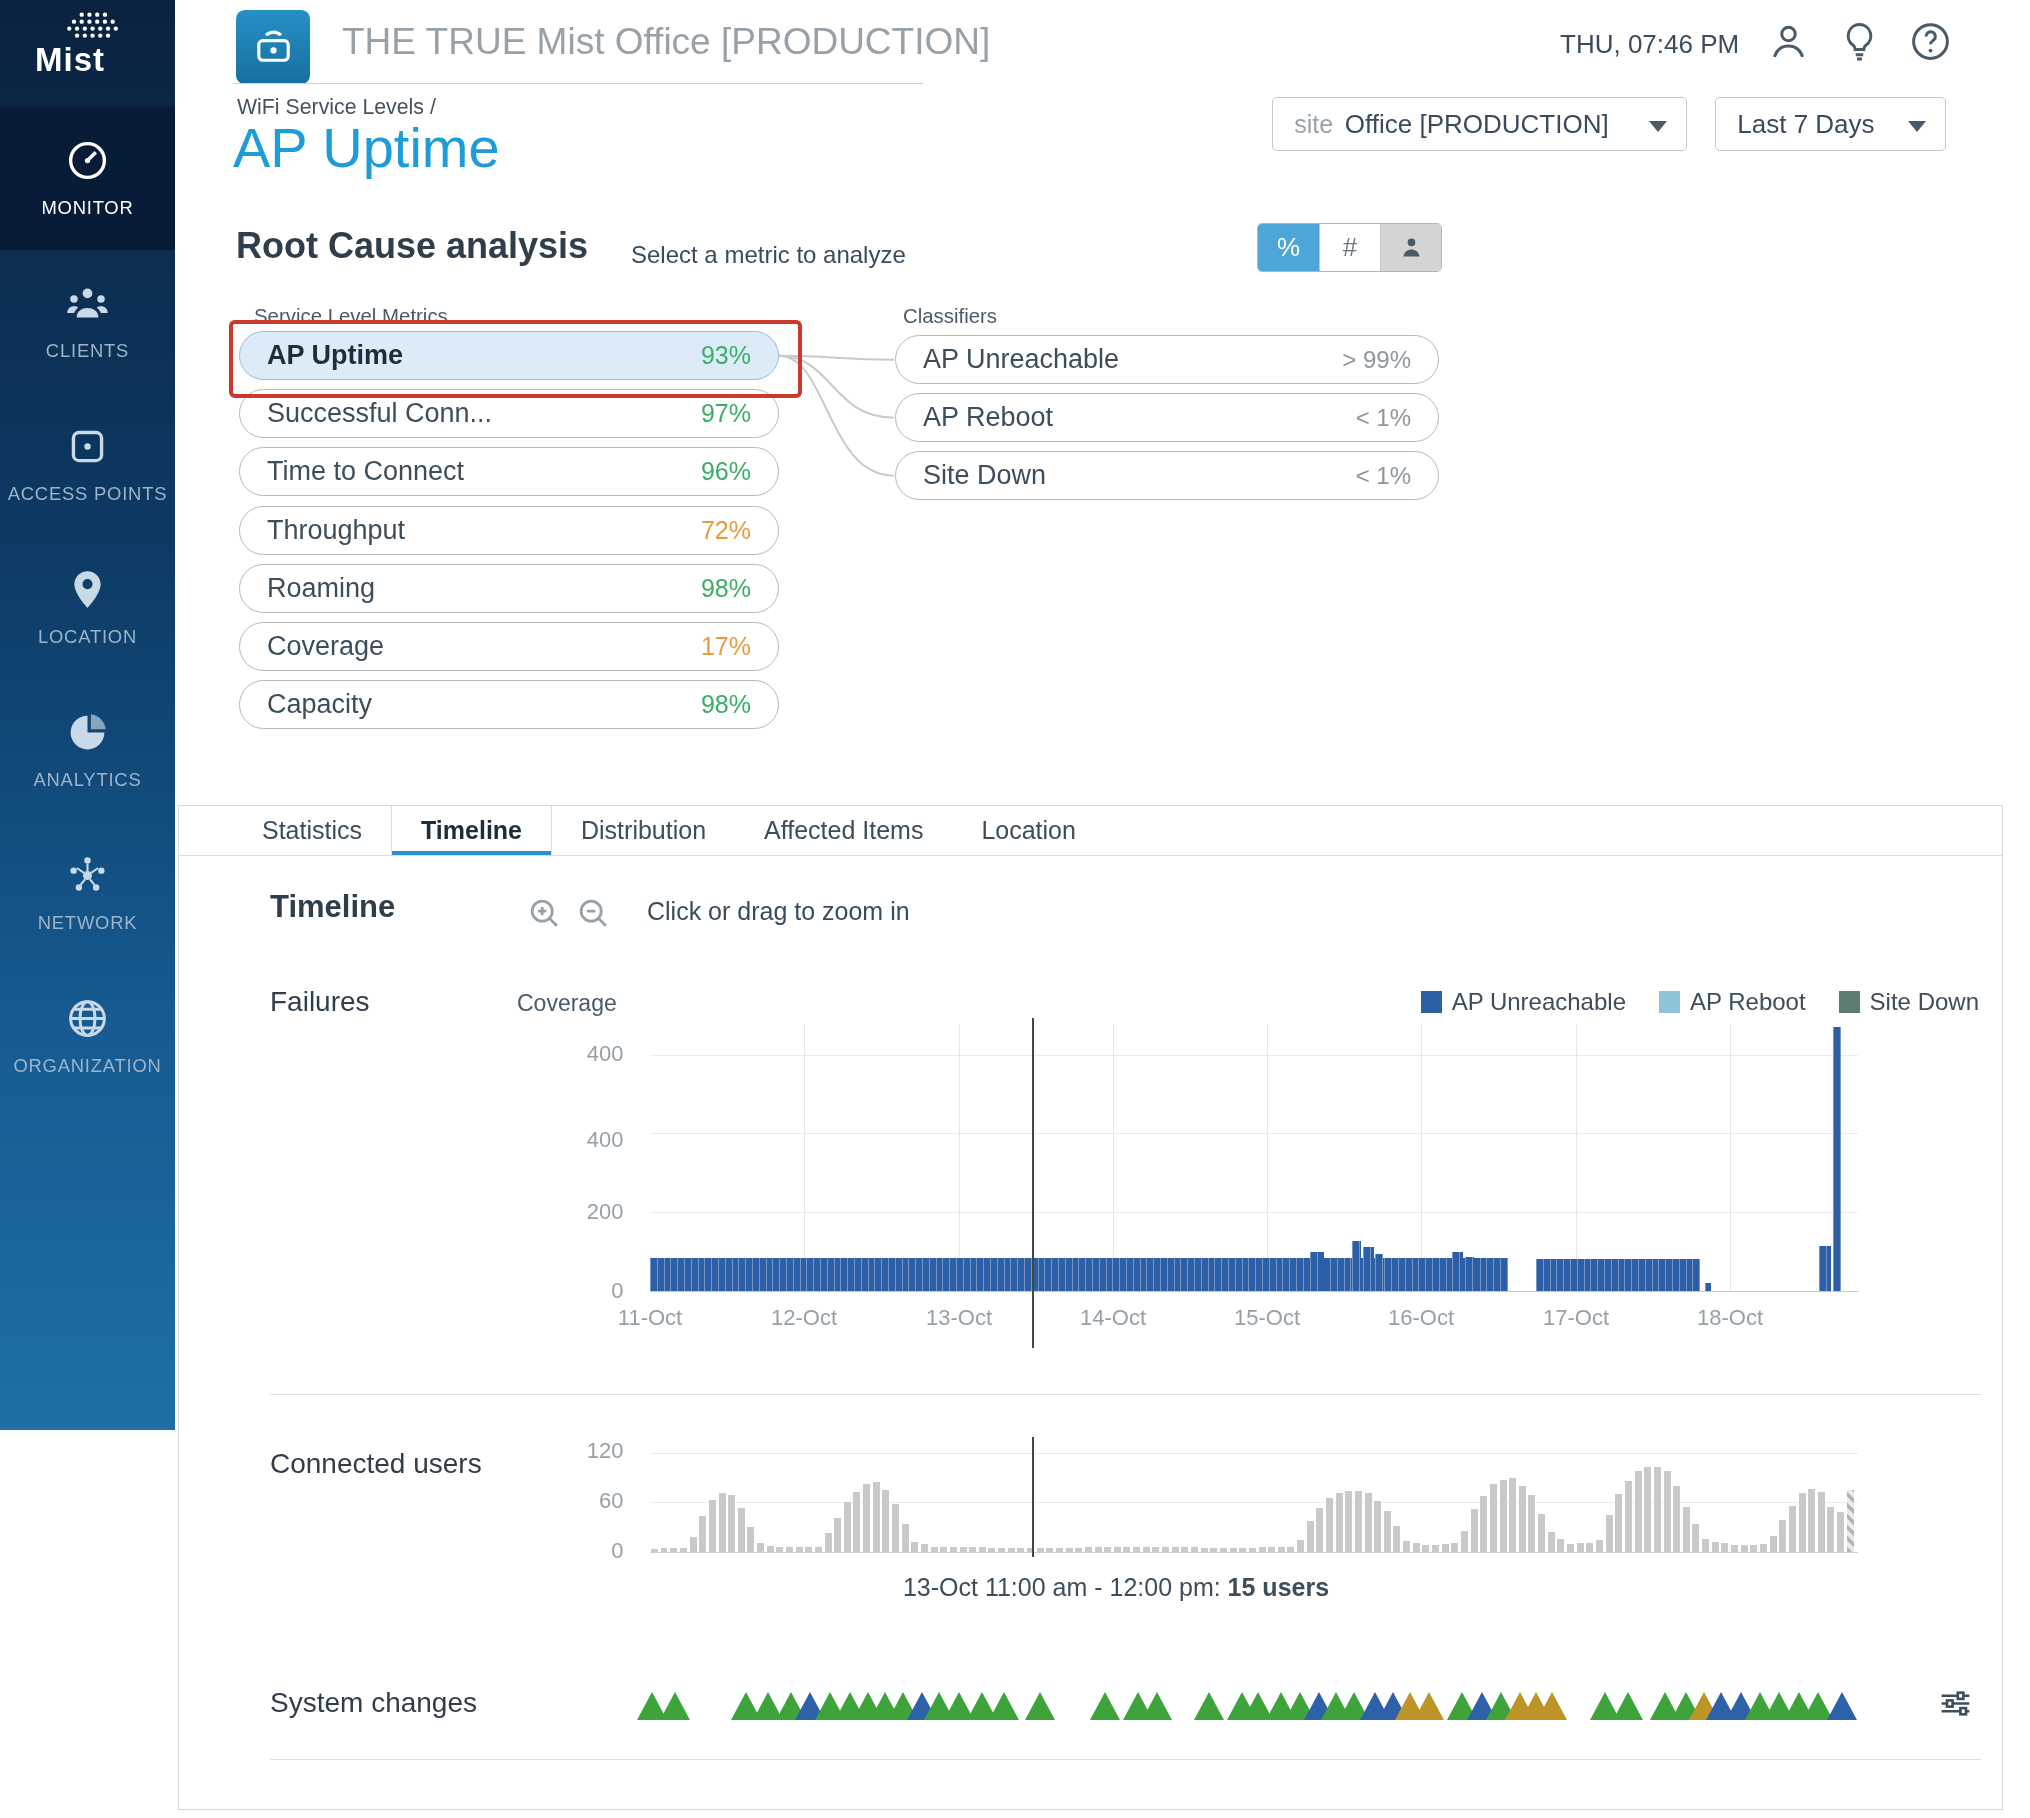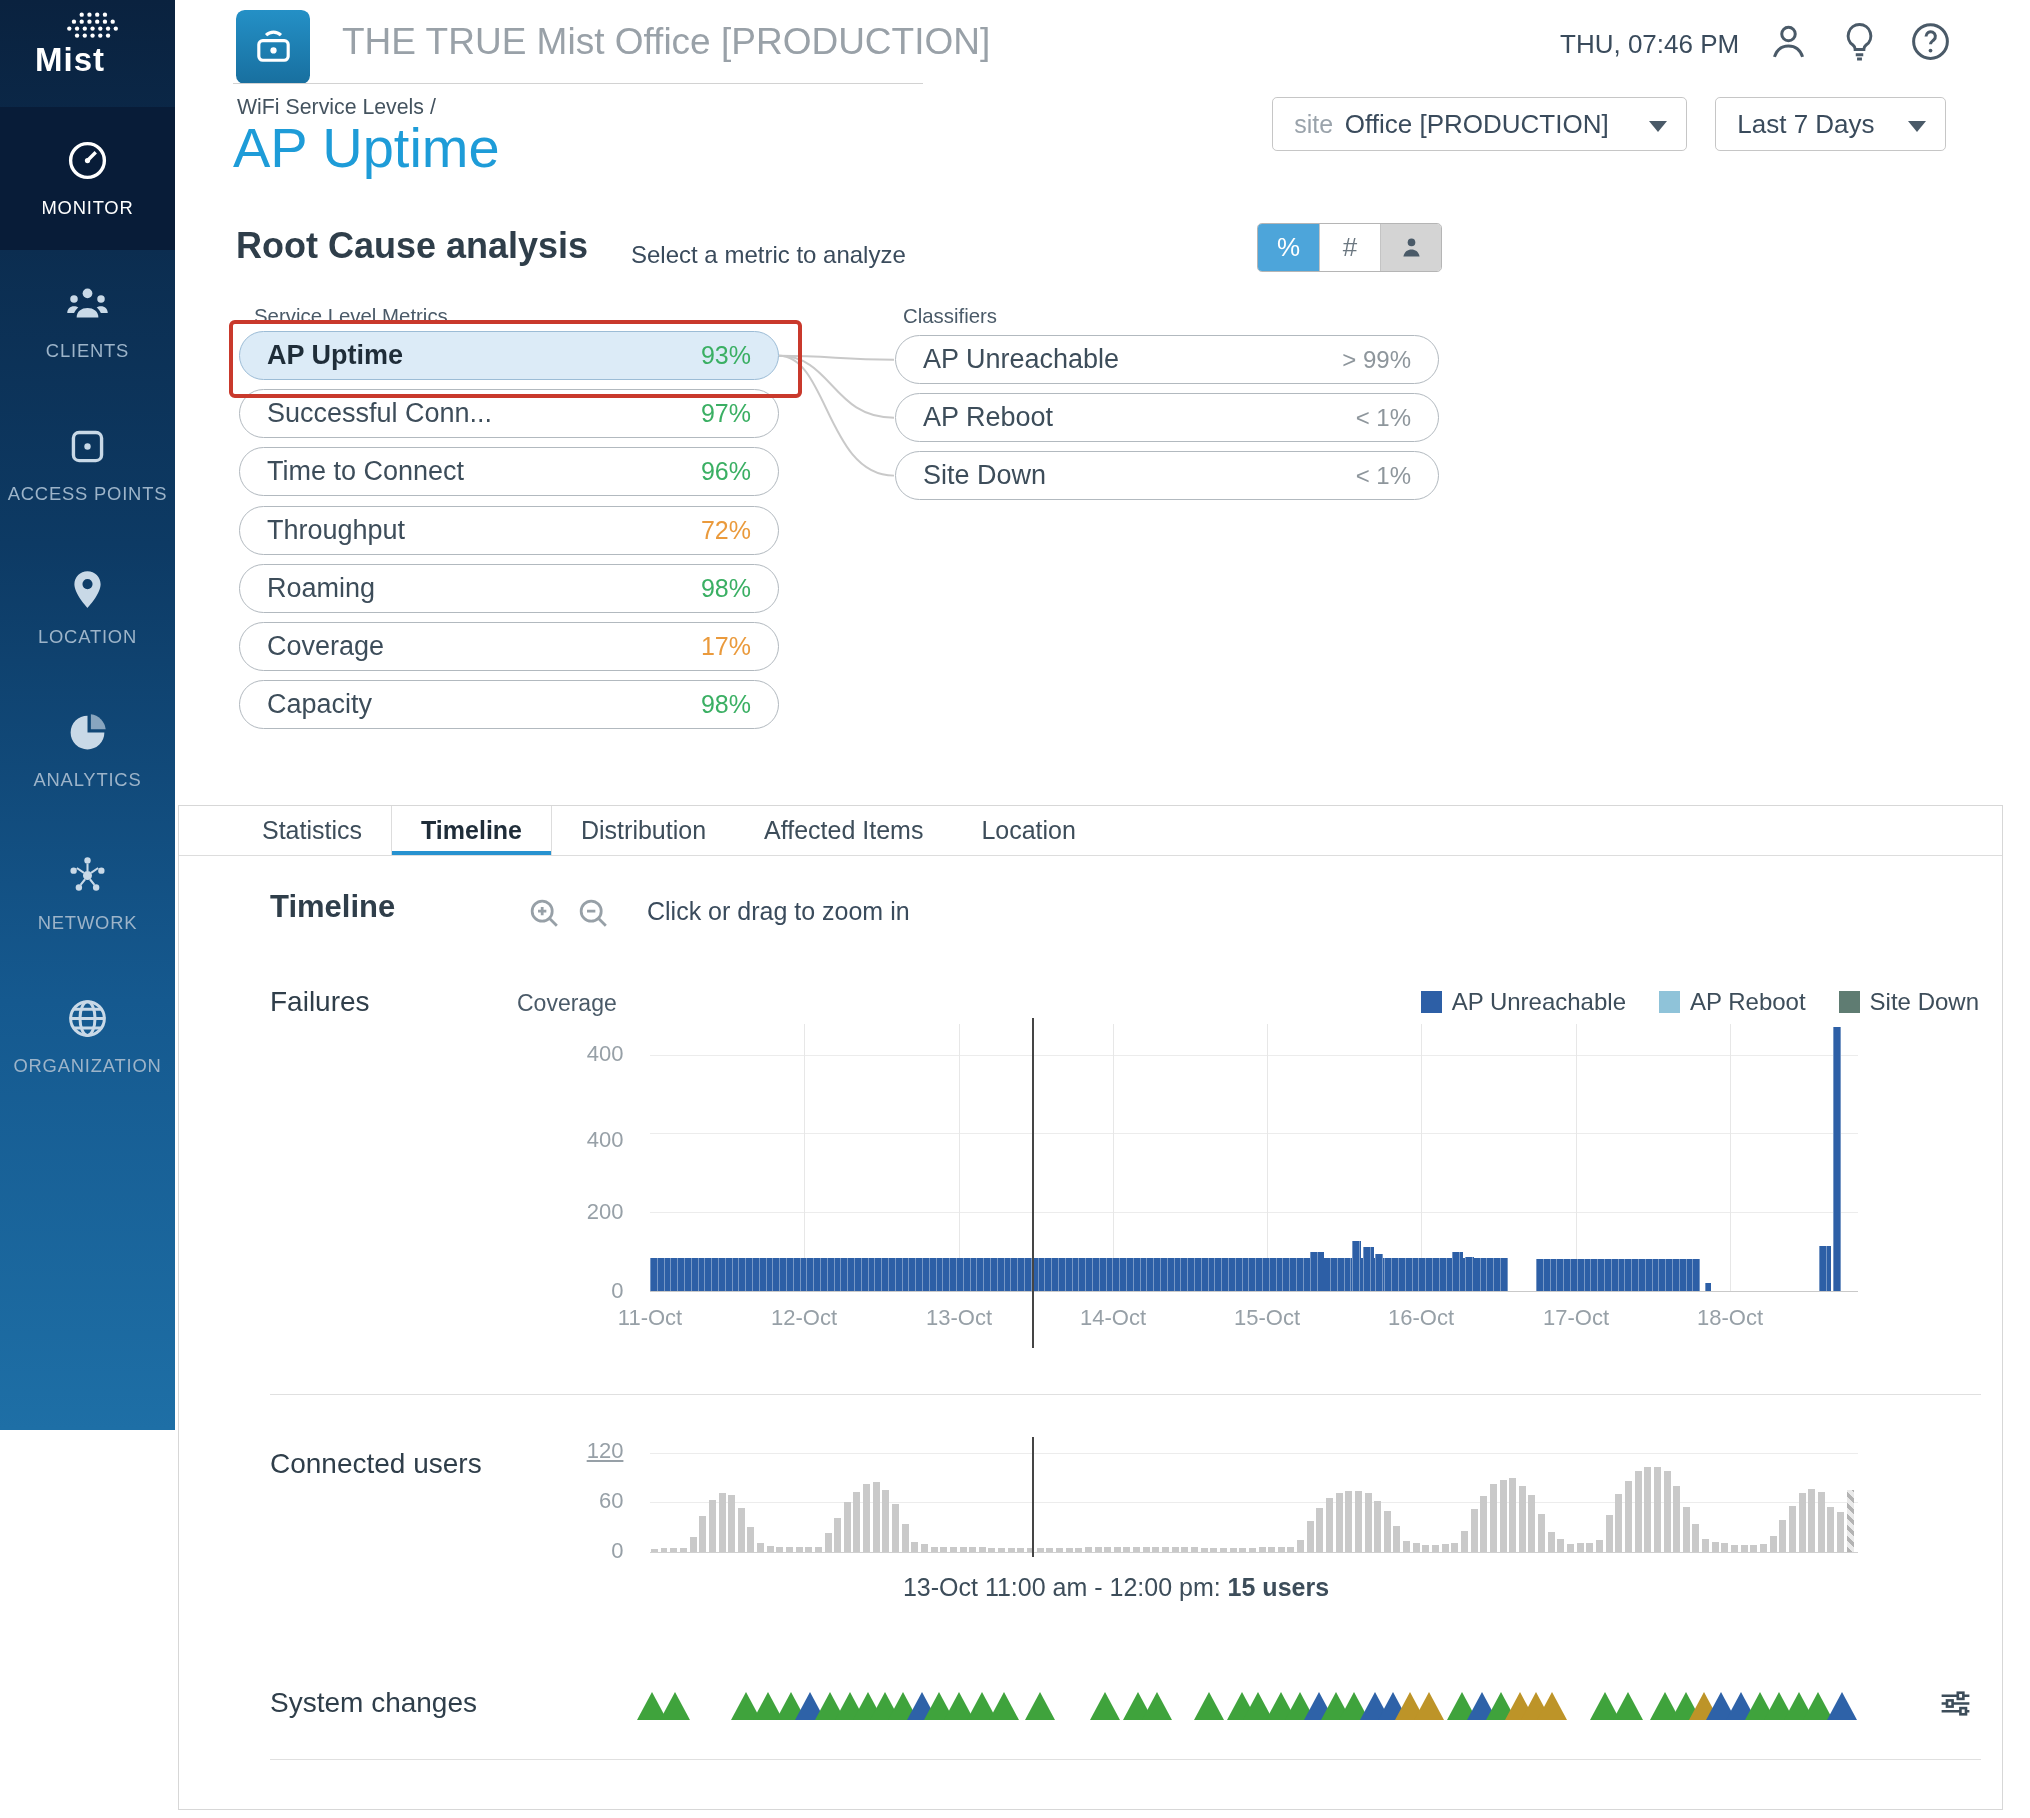--- a/index.html
+++ b/index.html
@@ -456,21 +456,21 @@
       <div class="xlab" style="left: 1080px;">18-Oct</div>
     </div>
   <div class="cursor failures-cursor" style="left: 853px;"></div>
 
   <div class="divider divider-1"></div>
 
   <div class="sect-label" style="top:642px">Connected users</div>
   <div class="y-axis connected-y">
       <div class="ylab" style="bottom: -10.7px;">0</div>
       <div class="ylab" style="bottom: 39px;">60</div>
-      <div class="ylab" style="bottom: 89px; text-decoration: underline;">120</div>
+      <div class="ylab" style="bottom: 89px;">120</div>
     </div>
   <div class="plot connected-plot">
       <div class="hgrid" style="bottom: 49px;"></div>
       <div class="hgrid" style="bottom: 98px;"></div>
       <div class="cbar" style="left: 1px; width: 6.7px; height: 3.4px;"></div>
       <div class="cbar" style="left: 10.6px; width: 6.7px; height: 3.6px;"></div>
       <div class="cbar" style="left: 20px; width: 6.7px; height: 3.8px;"></div>
       <div class="cbar" style="left: 30px; width: 6.7px; height: 4.1px;"></div>
       <div class="cbar" style="left: 40px; width: 6.7px; height: 15.2px;"></div>
       <div class="cbar" style="left: 49px; width: 6.7px; height: 36px;"></div>

